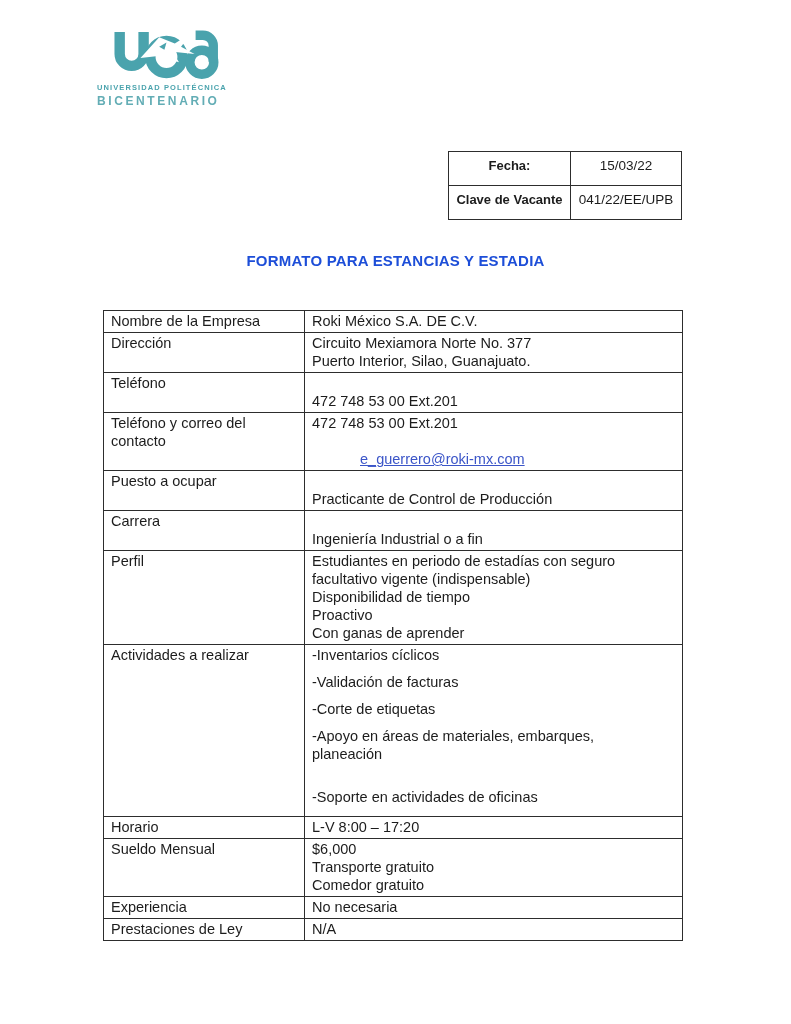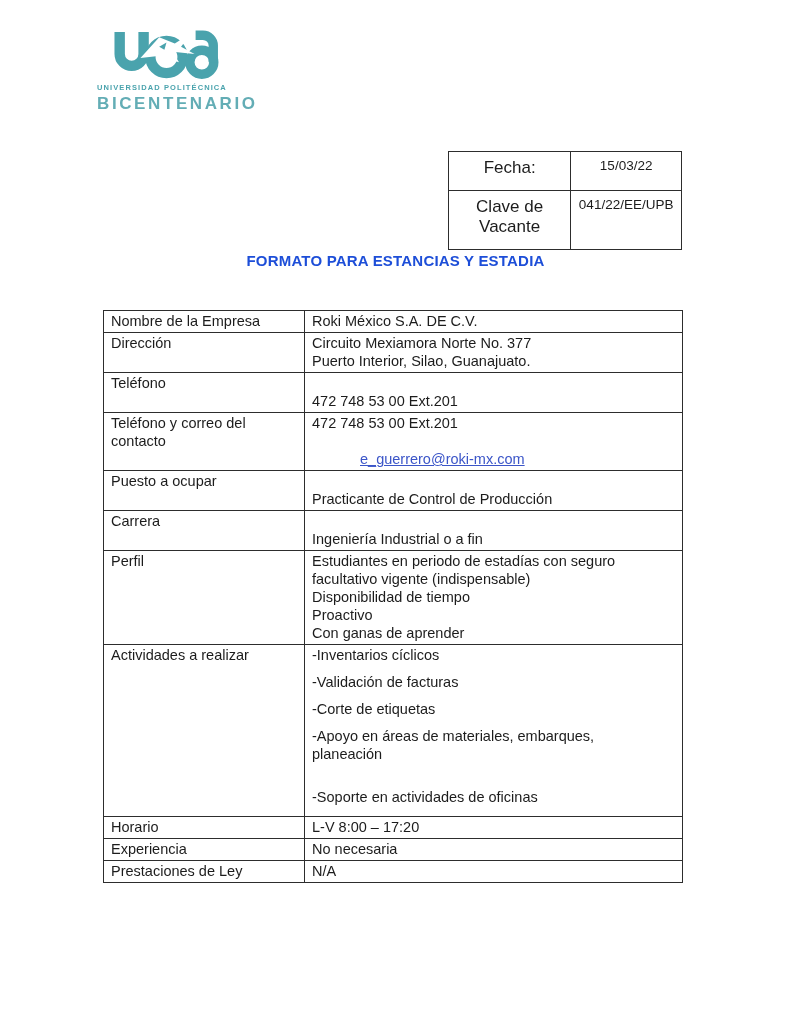--- a/index.html
+++ b/index.html
@@ -14,37 +14,37 @@
   }
 
   
   .logo { position:absolute; left:97px; top:30px; width:140px; }
   .logo svg { display:block; margin:0 auto; }
   .logo-line1 {
     font-size:7.5px; font-weight:bold; letter-spacing:1.1px;
     color:#4AA3AD; margin-top:1px; white-space:nowrap;
   }
   .logo-line2 {
-    font-size:17px; font-weight:bold; letter-spacing:2.6px;
+    font-size:12px; font-weight:bold; letter-spacing:2.6px;
     color:#63ADB5; margin-top:2px; white-space:nowrap;
   }
 
   
   .header-table {
     position:absolute; left:448px; top:151px; width:234px;
     border-collapse:collapse;
     font-size:13px;
   }
   .header-table td {
     border:1.5px solid #2d2d2d;
     vertical-align:top;
     padding:6px 4px 12px 4px;
     text-align:center;
   }
-  .header-table td.h-label { width:130px; font-weight:normal; font-size:17px; }
+  .header-table td.h-label { width:130px; font-weight:bold; font-size:13px; }
   .header-table td.h-value { width:104px; font-size:13.5px; }
 
   
   .doc-title {
     position:absolute; left:0; right:0; top:252px;
     text-align:center;
     font-size:15px; font-weight:bold; letter-spacing:0.2px;
     color:#1d4ed8;
   }
 
@@ -154,20 +154,26 @@
             <div class="line-item">-Apoyo en áreas de materiales, embarques,
 planeación</div>
             <div class="line-item">-Soporte en actividades de oficinas</div>
           </td>
     </tr>
     <tr>
       <td class="f-label">Horario</td>
       <td class="f-value">L-V 8:00 – 17:20</td>
     </tr>
     <tr>
+      <td class="f-label">Sueldo Mensual</td>
+      <td class="f-value">$6,000
+Transporte gratuito
+Comedor gratuito</td>
+    </tr>
+    <tr>
       <td class="f-label">Experiencia</td>
       <td class="f-value">No necesaria</td>
     </tr>
     <tr>
       <td class="f-label">Prestaciones de Ley</td>
       <td class="f-value">N/A</td>
     </tr>
   </tbody>
     </table>
 

